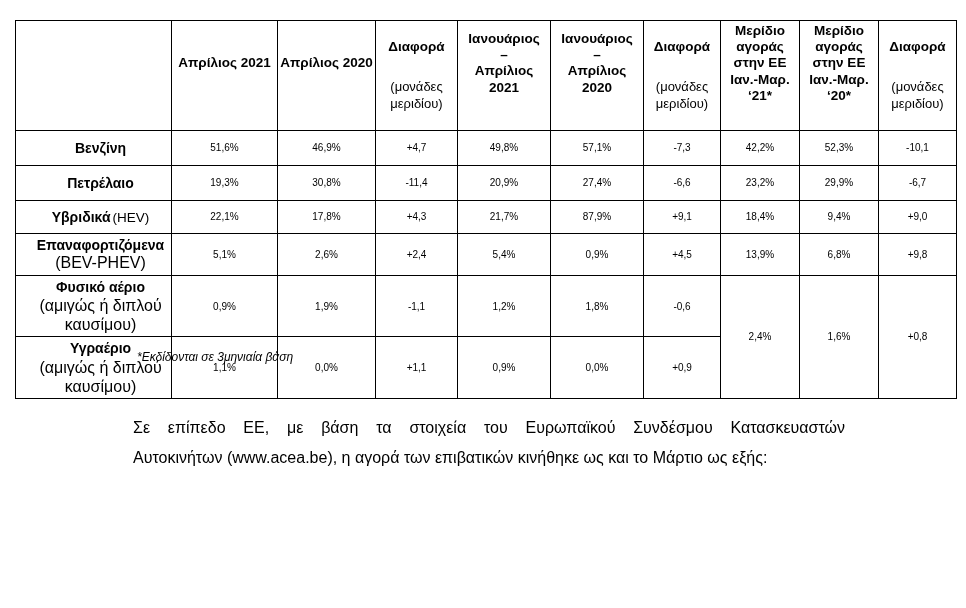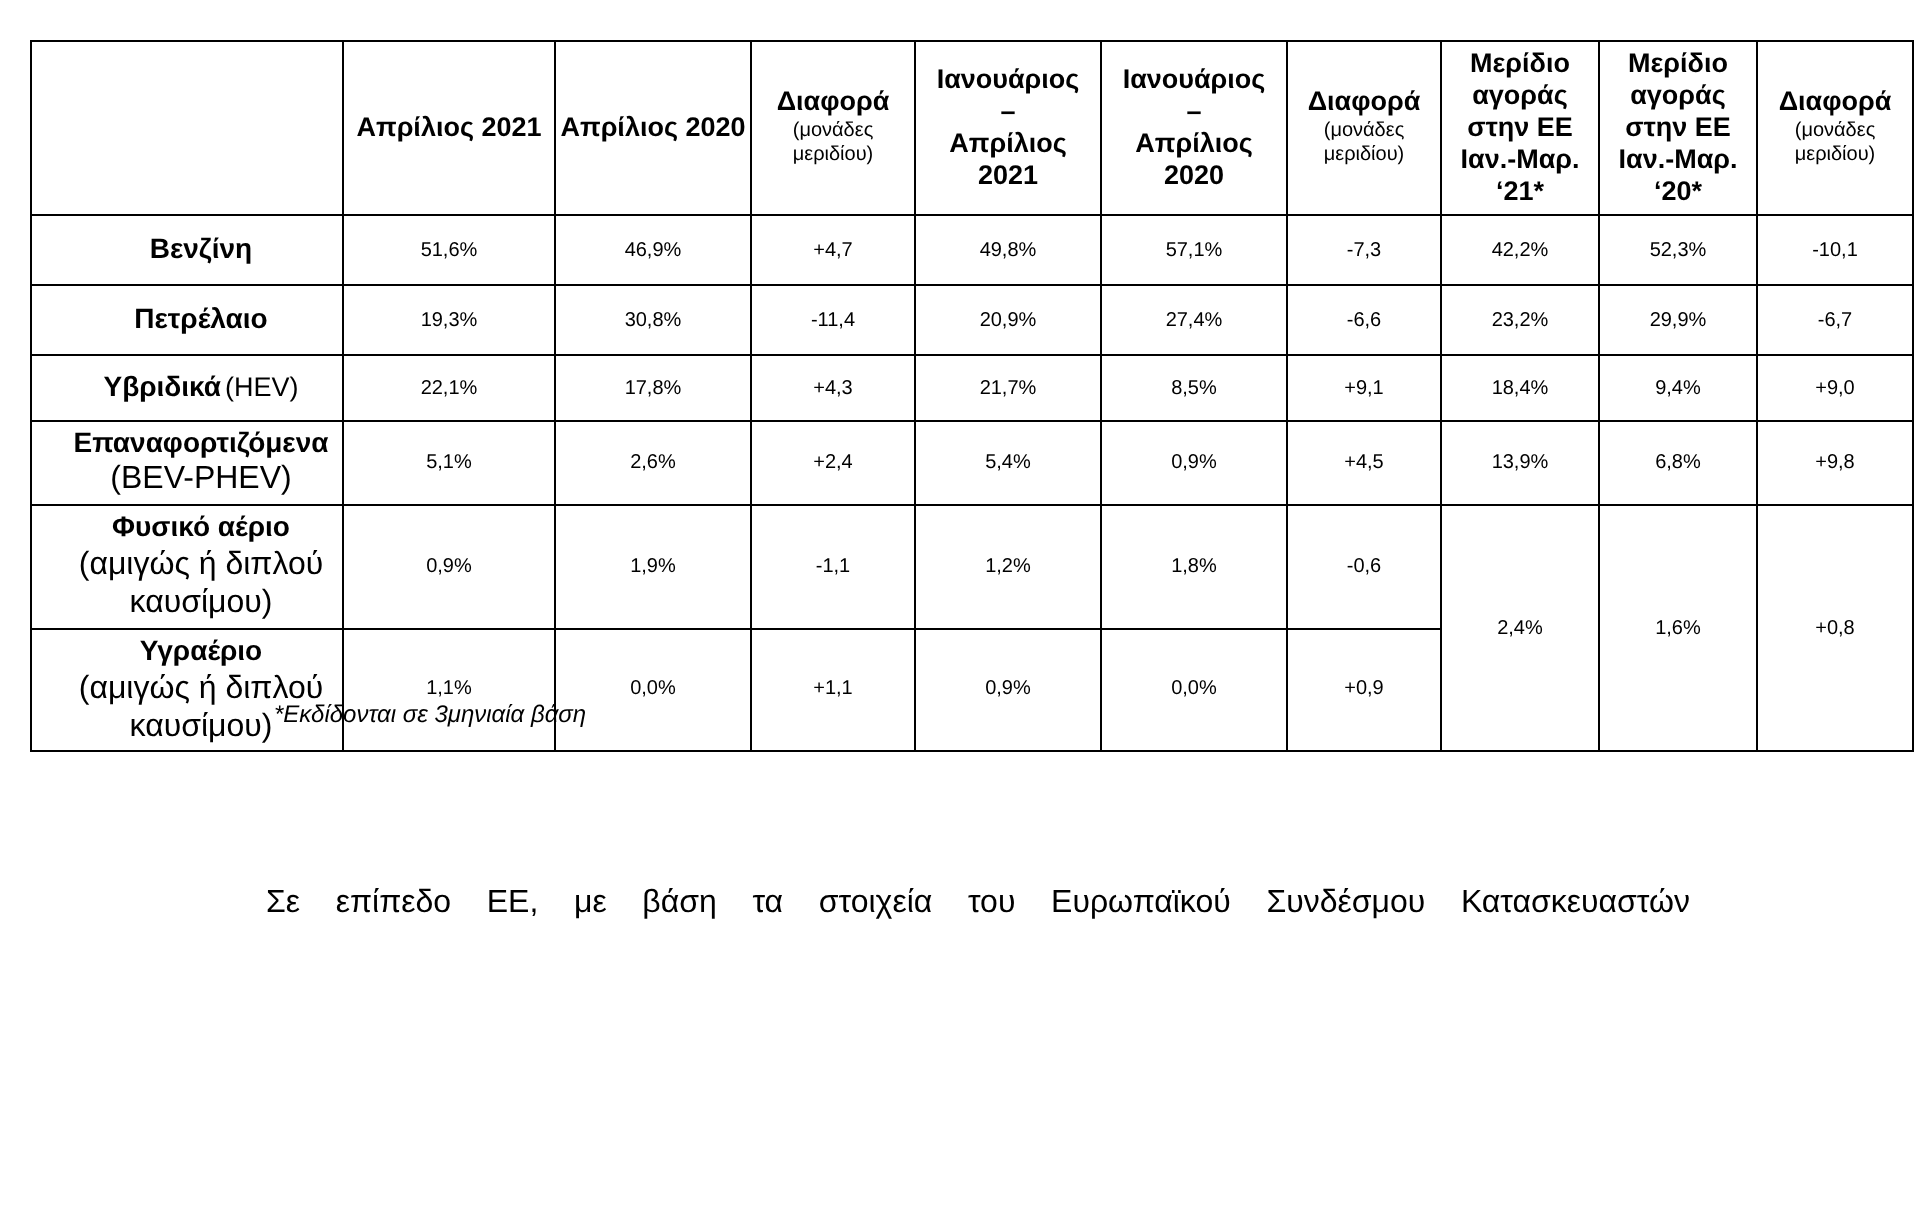--- a/index.html
+++ b/index.html
@@ -34,22 +34,23 @@
   .hl {
     display: block;
     font-weight: bold;
     font-size: 13.5px;
     line-height: 1.2;
     white-space: pre-line;
   }
   .hs {
     display: block;
     font-weight: normal;
-    font-size: 10px;
+    font-size: 13px;
     line-height: 1.25;
+    margin-top: 24px;
   }
   td.lbl {
     text-align: center;
     padding: 2px 4px 2px 18px;
     line-height: 1.15;
   }
   td.lbl .main { font-weight: bold; font-size: 14px; }
   td.lbl .inline { font-weight: normal; font-size: 13.5px; margin-left: 2px; }
   td.lbl .l2 { display: block; font-weight: normal; font-size: 16px; }
   td.lbl .l2.small { font-size: 16px; line-height: 1.2; }
@@ -65,21 +66,20 @@
     font-style: italic;
     font-size: 12px;
   }
   .para {
     position: absolute;
     left: 133px;
     top: 413px;
     width: 712px;
     font-size: 16px;
     line-height: 30px;
-    margin-top: 24px;
   }
   .para .line1 { text-align: justify; text-align-last: justify; }
   .para .line2 { text-align: left; }
 </style>
 </head>
 <body>
 
 <div class="page">
 
   <table class="fuel">
@@ -180,21 +180,21 @@
         <td class="val">-6,7</td>
       </tr>
       <tr class="r3">
         <td class="lbl">
           <span class="main">Υβριδικά</span><span class="inline">(HEV)</span>
         </td>
         <td class="val">22,1%</td>
         <td class="val">17,8%</td>
         <td class="val">+4,3</td>
         <td class="val">21,7%</td>
-        <td class="val">8,5%</td>
+        <td class="val">87,9%</td>
         <td class="val">+9,1</td>
         <td class="val">18,4%</td>
         <td class="val">9,4%</td>
         <td class="val">+9,0</td>
       </tr>
       <tr class="r4">
         <td class="lbl">
           <span class="main">Επαναφορτιζόμενα</span>
           <span class="l2">(BEV-PHEV)</span>
         </td>
@@ -235,15 +235,16 @@
         <td class="val">0,0%</td>
         <td class="val">+0,9</td>
       </tr>
     </tbody>
   </table>
 
   <div class="footnote">*Εκδίδονται σε 3μηνιαία βάση</div>
 
   <div class="para">
     <div class="line1">Σε επίπεδο ΕΕ, με βάση τα στοιχεία του Ευρωπαϊκού Συνδέσμου Κατασκευαστών</div>
+    <div class="line2">Αυτοκινήτων (www.acea.be), η αγορά των επιβατικών κινήθηκε ως και το Μάρτιο ως εξής:</div>
   </div>
 
 </div>
 
 </body></html>

